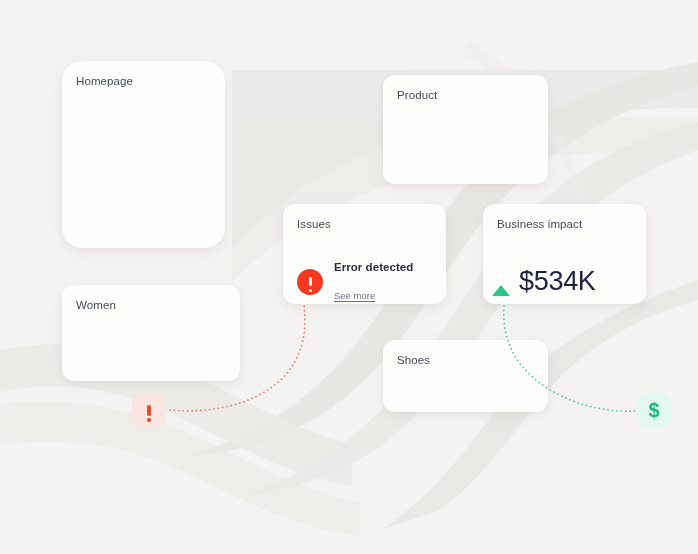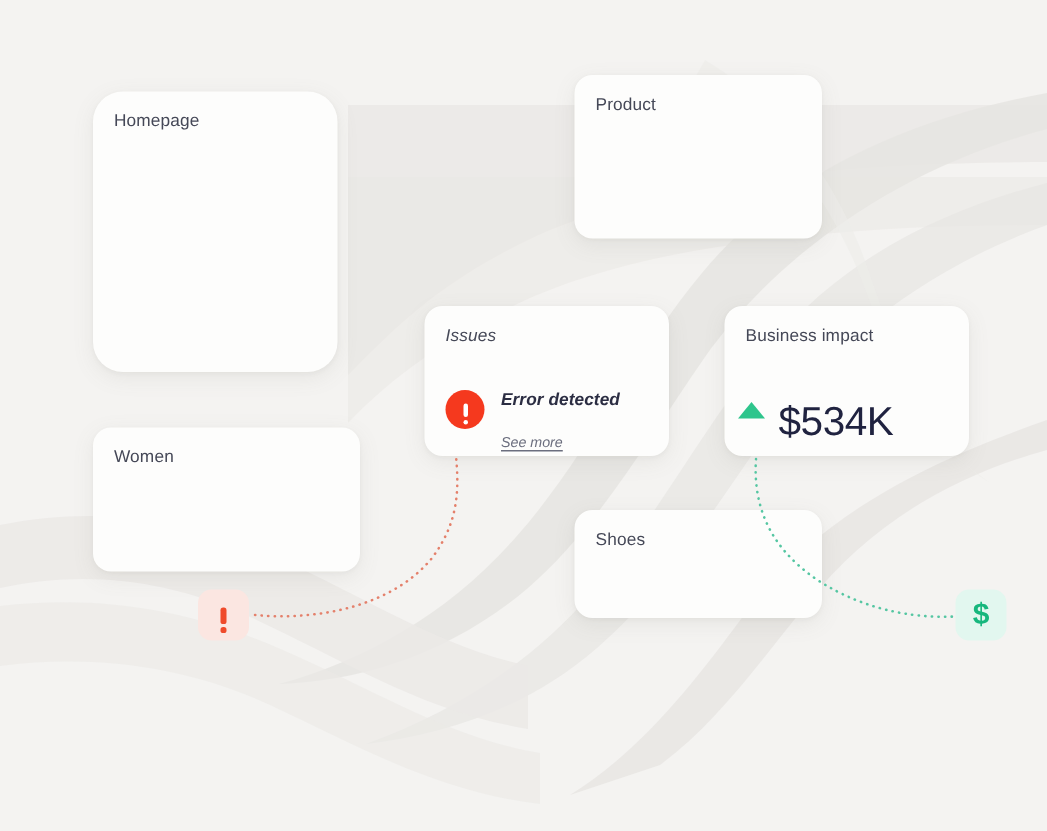--- a/index.html
+++ b/index.html
@@ -61,33 +61,34 @@
     top: 13px;
     font-size: 11.5px;
     color: #454857;
     letter-spacing: 0.1px;
     line-height: 14px;
     white-space: nowrap;
   }
 
   
   #card-homepage      { left: 62px;  top: 61px;  width: 163px; height: 187px; border-radius: 20px; }
-  #card-product       { left: 383px; top: 50px;  width: 165px; height: 109px; }
+  #card-product       { left: 383px; top: 75px;  width: 165px; height: 109px; }
   #card-women         { left: 62px;  top: 285px; width: 178px; height: 96px;  }
-  #card-issues        { left: 283px; top: 204px; width: 163px; height: 100px; font-style: italic; }
+  #card-issues        { left: 283px; top: 204px; width: 163px; height: 100px; }
   #card-business      { left: 483px; top: 204px; width: 163px; height: 100px; }
   #card-shoes         { left: 383px; top: 340px; width: 165px; height: 72px;  }
   #card-userprofile   { left: 383px; top: 449px; width: 165px; height: 44px;  }
 
   
   .issue-row {
     position: absolute;
     left: 14px;
     top: 56px;
     display: flex;
+    align-items: center;
     gap: 11px;
   }
   .error-circle {
     width: 26px;
     height: 26px;
     border-radius: 50%;
     background: #f5391e;
     display: flex;
     align-items: center;
     justify-content: center;
@@ -130,21 +131,21 @@
     line-height: 12px;
     cursor: pointer;
   }
 
   
   .impact-row {
     position: absolute;
     left: 9px;
     top: 62px;
     display: flex;
-    align-items: flex-start;
+    align-items: flex-end;
     gap: 9px;
   }
   .tri-up {
     width: 0;
     height: 0;
     border-left: 9px solid transparent;
     border-right: 9px solid transparent;
     border-bottom: 11px solid #2ec58c;
     flex: 0 0 auto;
     margin-top: 2px;

